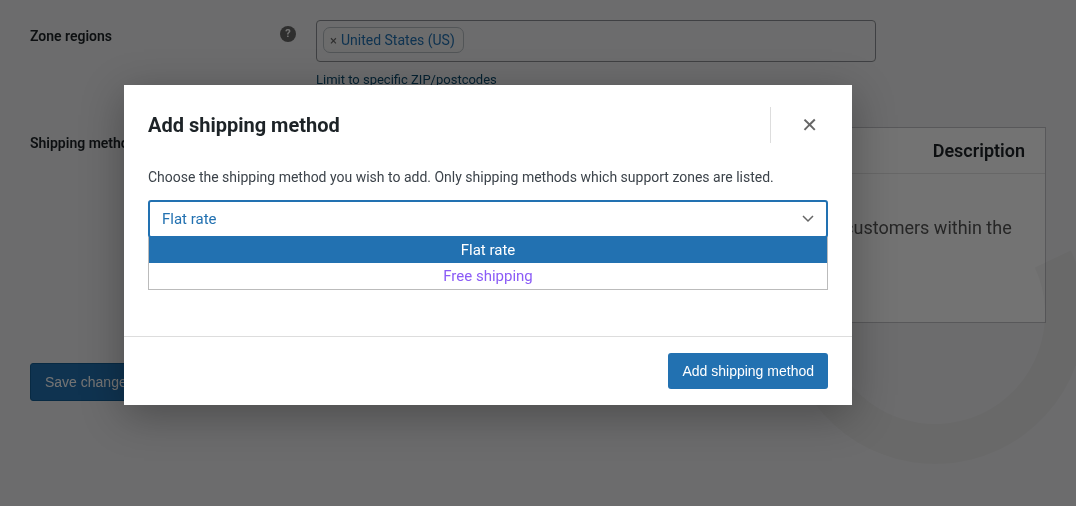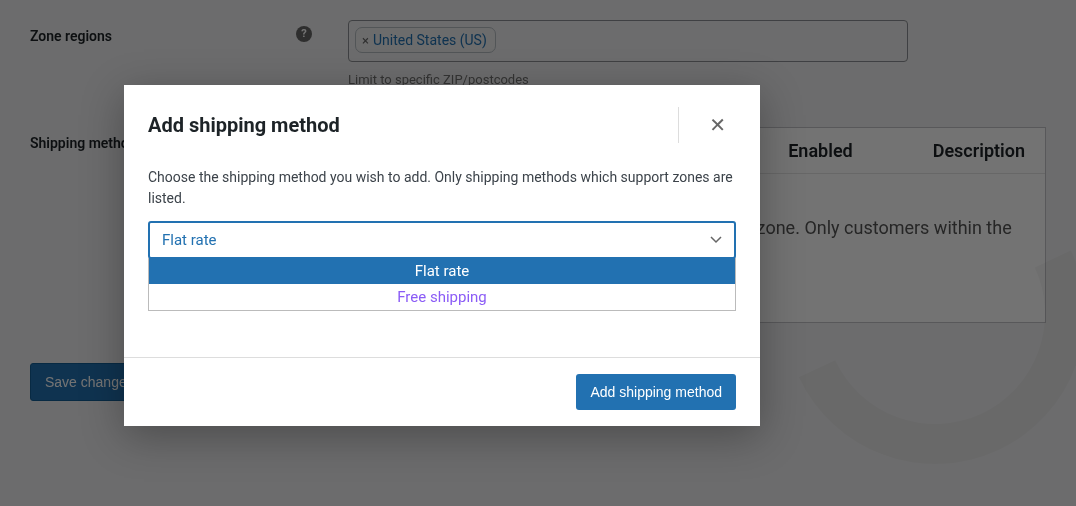--- a/index.html
+++ b/index.html
@@ -12,21 +12,20 @@
     overflow: hidden;
     color: #1d2327;
   }
   .page {
     padding: 20px 30px;
   }
   .form-row {
     display: flex;
     align-items: flex-start;
     margin-bottom: 40px;
-    gap: 16px;
   }
   .form-label {
     width: 250px;
     font-weight: 600;
     font-size: 14px;
     color: #1d2327;
     padding-top: 8px;
   }
   .form-control {
     flex: 1;
@@ -61,21 +60,21 @@
     background: #efefef;
     font-size: 14px;
   }
   .token-x {
     color: #666;
     margin-right: 4px;
     font-size: 13px;
   }
   .token-text { color: #2271b1; }
   .link-limit {
-    color: #737373;
+    color: #0c4a6e;
     font-size: 13px;
     display: block;
     margin-top: 10px;
   }
   .methods-panel {
     border: 1px solid #c3c4c7;
     background: #fff;
     width: 730px;
   }
   .methods-header {
@@ -124,21 +123,21 @@
   
   .overlay {
     position: absolute;
     inset: 0;
     background: rgba(0,0,0,0.55);
   }
   .modal {
     position: absolute;
     top: 85px;
     left: 124px;
-    width: 636px;
+    width: 728px;
     background: #fff;
     box-shadow: 0 10px 40px rgba(0,0,0,0.3);
   }
   .modal-header {
     display: flex;
     align-items: center;
     justify-content: space-between;
     padding: 22px 24px 18px 24px;
   }
   .modal-title {

